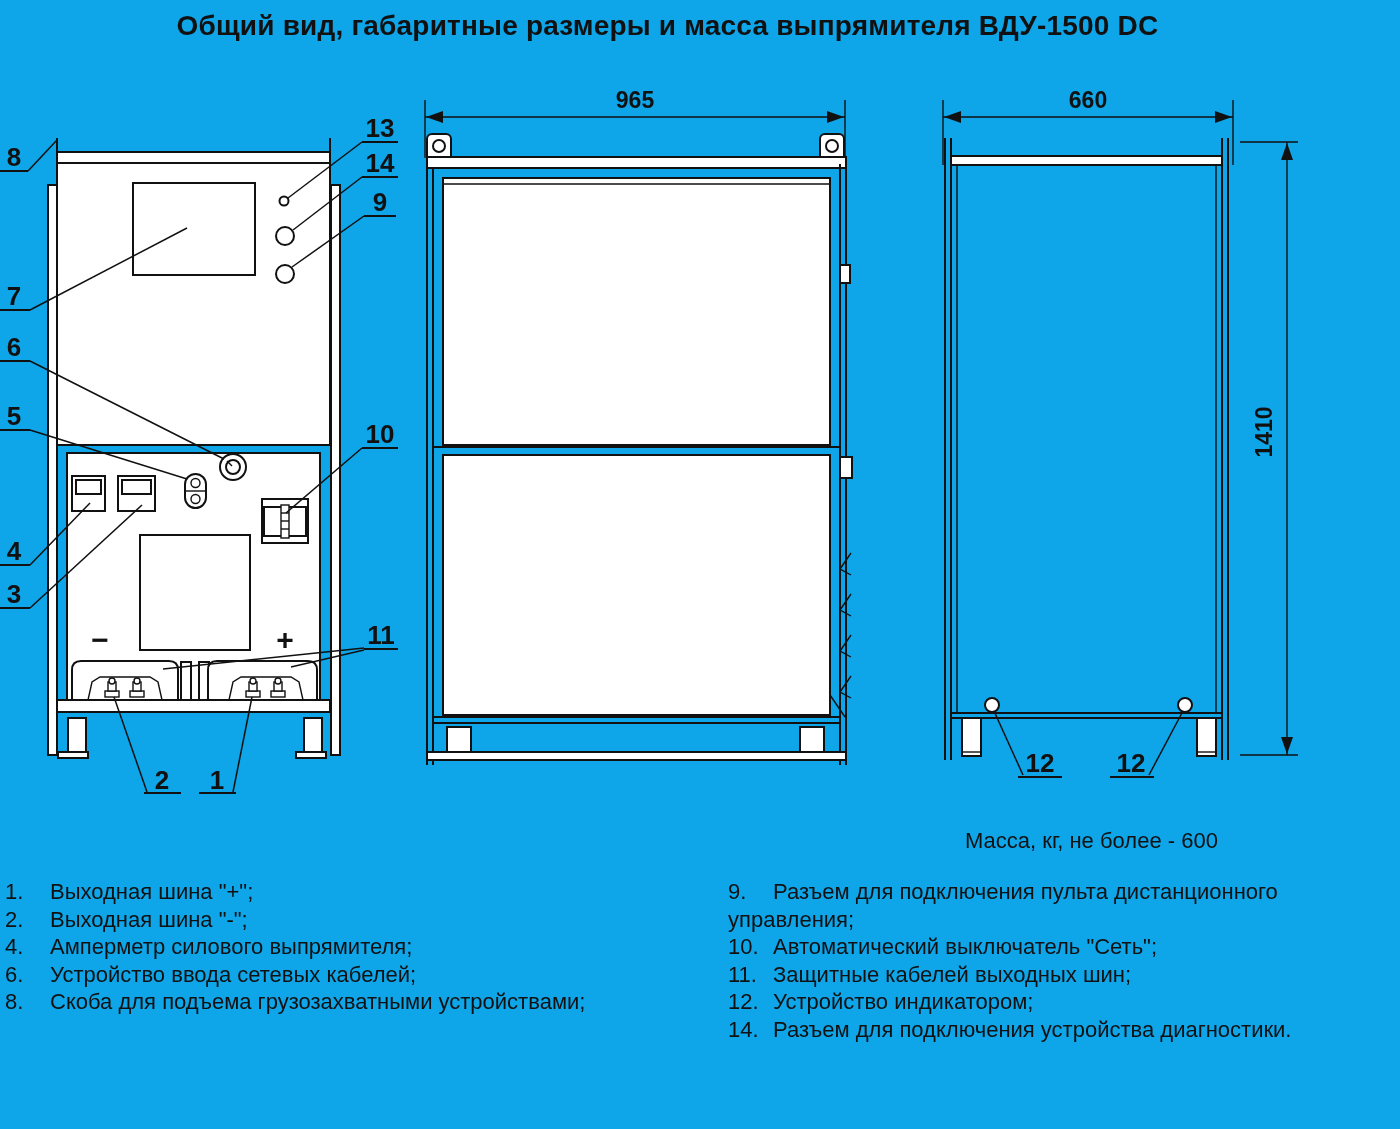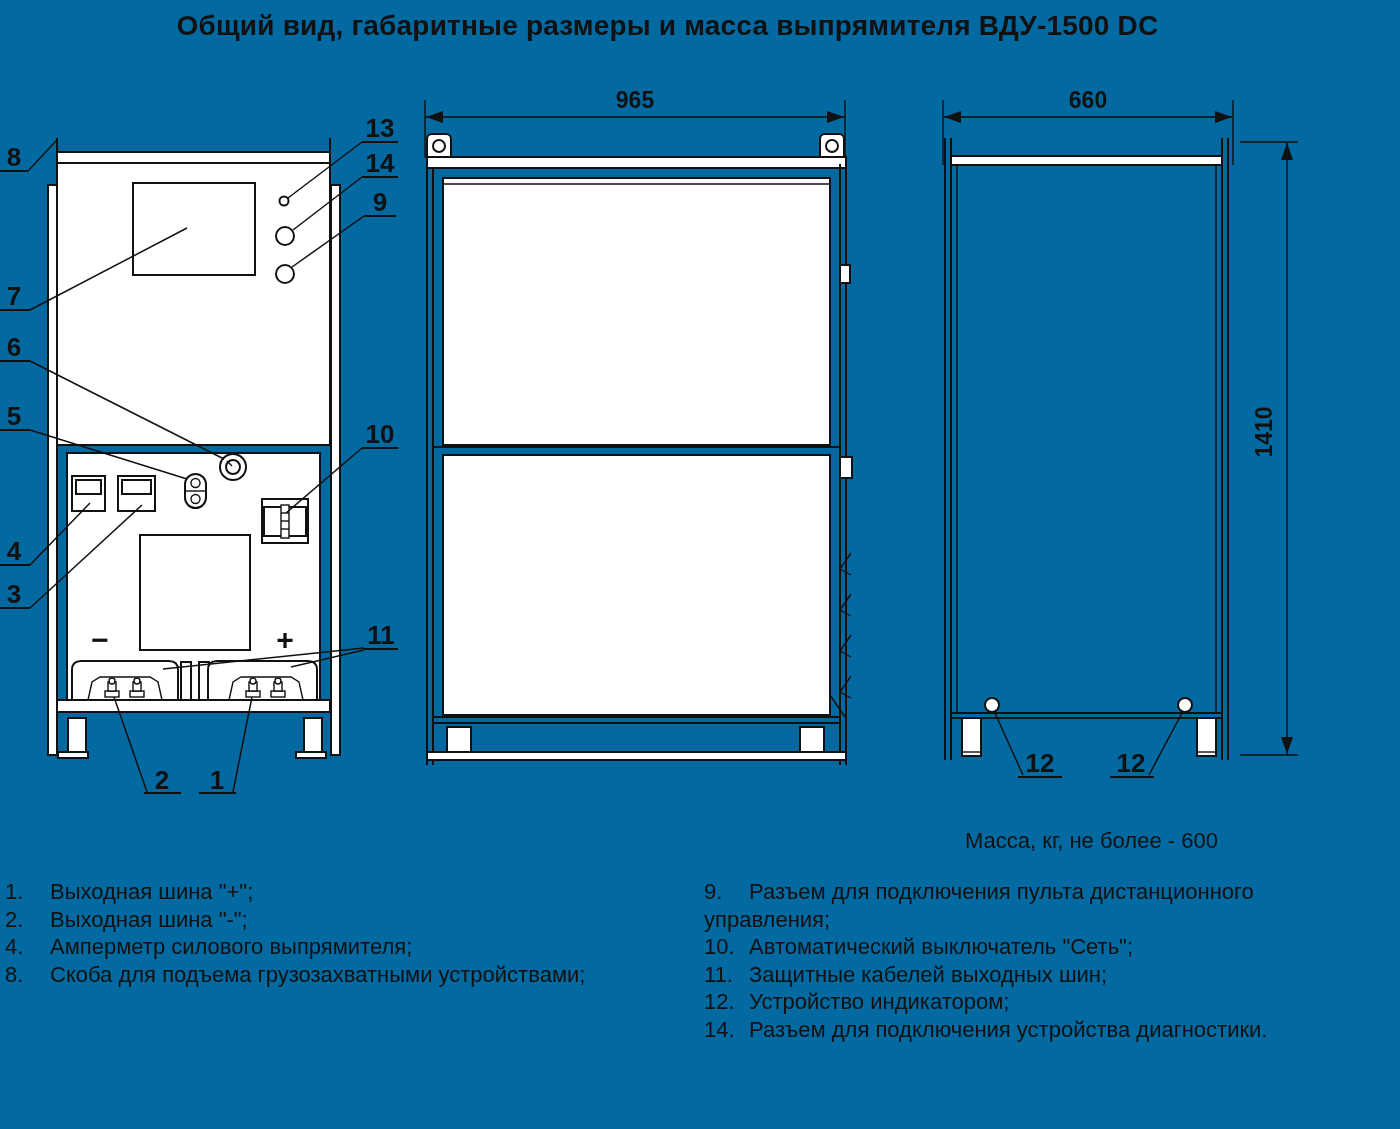--- a/index.html
+++ b/index.html
@@ -1,33 +1,33 @@
 <!DOCTYPE html>
 <html><head>
 <meta charset="utf-8">
 <style>
   html,body{margin:0;padding:0;background:#fff;}
-  .page{position:relative;width:1400px;height:1129px;background:#0369a1;overflow:hidden;
+  .page{position:relative;width:1400px;height:1129px;background:#0ea5e9;overflow:hidden;
         font-family:"Liberation Sans",sans-serif;color:#111;}
   .title{position:absolute;top:10px;left:0;width:1335px;text-align:center;
          font-size:28px;font-weight:bold;letter-spacing:.2px;}
   svg{position:absolute;top:0;left:0;}
   svg rect,svg circle,svg path{fill:#fff;stroke:#111;stroke-width:2;}
   svg line,svg polyline{fill:none;stroke:#111;stroke-width:2;}
   svg .t{stroke-width:1.4;}
   svg .ld{stroke-width:1.5;fill:none;}
   svg .arr{fill:#111;stroke:none;}
   svg text{fill:#111;stroke:none;}
   svg .co{font:bold 26px "Liberation Sans",sans-serif;text-anchor:middle;}
   svg .dim{font:bold 23px "Liberation Sans",sans-serif;text-anchor:middle;}
   svg .sign{font:bold 30px "Liberation Sans",sans-serif;text-anchor:middle;}
   svg .note{font:22px "Liberation Sans",sans-serif;}
   .legend-col{position:absolute;font-size:22px;line-height:27.5px;}
   .legend-left{left:5px;top:878px;width:650px;}
-  .legend-right{left:704px;top:878px;width:625px;}
+  .legend-right{left:728px;top:878px;width:625px;}
   .lg-item{margin:0;}
   .lg-num{display:inline-block;width:45px;}
 </style>
 </head>
 <body>
 
 <div class="page">
 
   <div class="title">Общий вид, габаритные размеры и масса выпрямителя ВДУ-1500 DC</div>
 
@@ -267,20 +267,21 @@
         <line x1="1183" y1="711" x2="1149" y2="775" class="ld"></line>
     </g>
 
     <text class="note" x="965" y="848">Масса, кг, не более - 600</text>
   </svg>
 
   <div class="legend-col legend-left">
     <p class="lg-item"><span class="lg-num">1.</span><span>Выходная шина "+";</span></p>
     <p class="lg-item"><span class="lg-num">2.</span><span>Выходная шина "-";</span></p>
     <p class="lg-item"><span class="lg-num">4.</span><span>Амперметр силового выпрямителя;</span></p>
+    <p class="lg-item"><span class="lg-num">6.</span><span>Устройство ввода сетевых кабелей;</span></p>
     <p class="lg-item"><span class="lg-num">8.</span><span>Скоба для подъема грузозахватными устройствами;</span></p>
   </div>
 
   <div class="legend-col legend-right">
     <p class="lg-item"><span class="lg-num">9.</span><span>Разъем для подключения пульта дистанционного управления;</span></p>
     <p class="lg-item"><span class="lg-num">10.</span><span>Автоматический выключатель "Сеть";</span></p>
     <p class="lg-item"><span class="lg-num">11.</span><span>Защитные кабелей выходных шин;</span></p>
     <p class="lg-item"><span class="lg-num">12.</span><span>Устройство индикатором;</span></p>
     <p class="lg-item"><span class="lg-num">14.</span><span>Разъем для подключения устройства диагностики.</span></p>
   </div>

